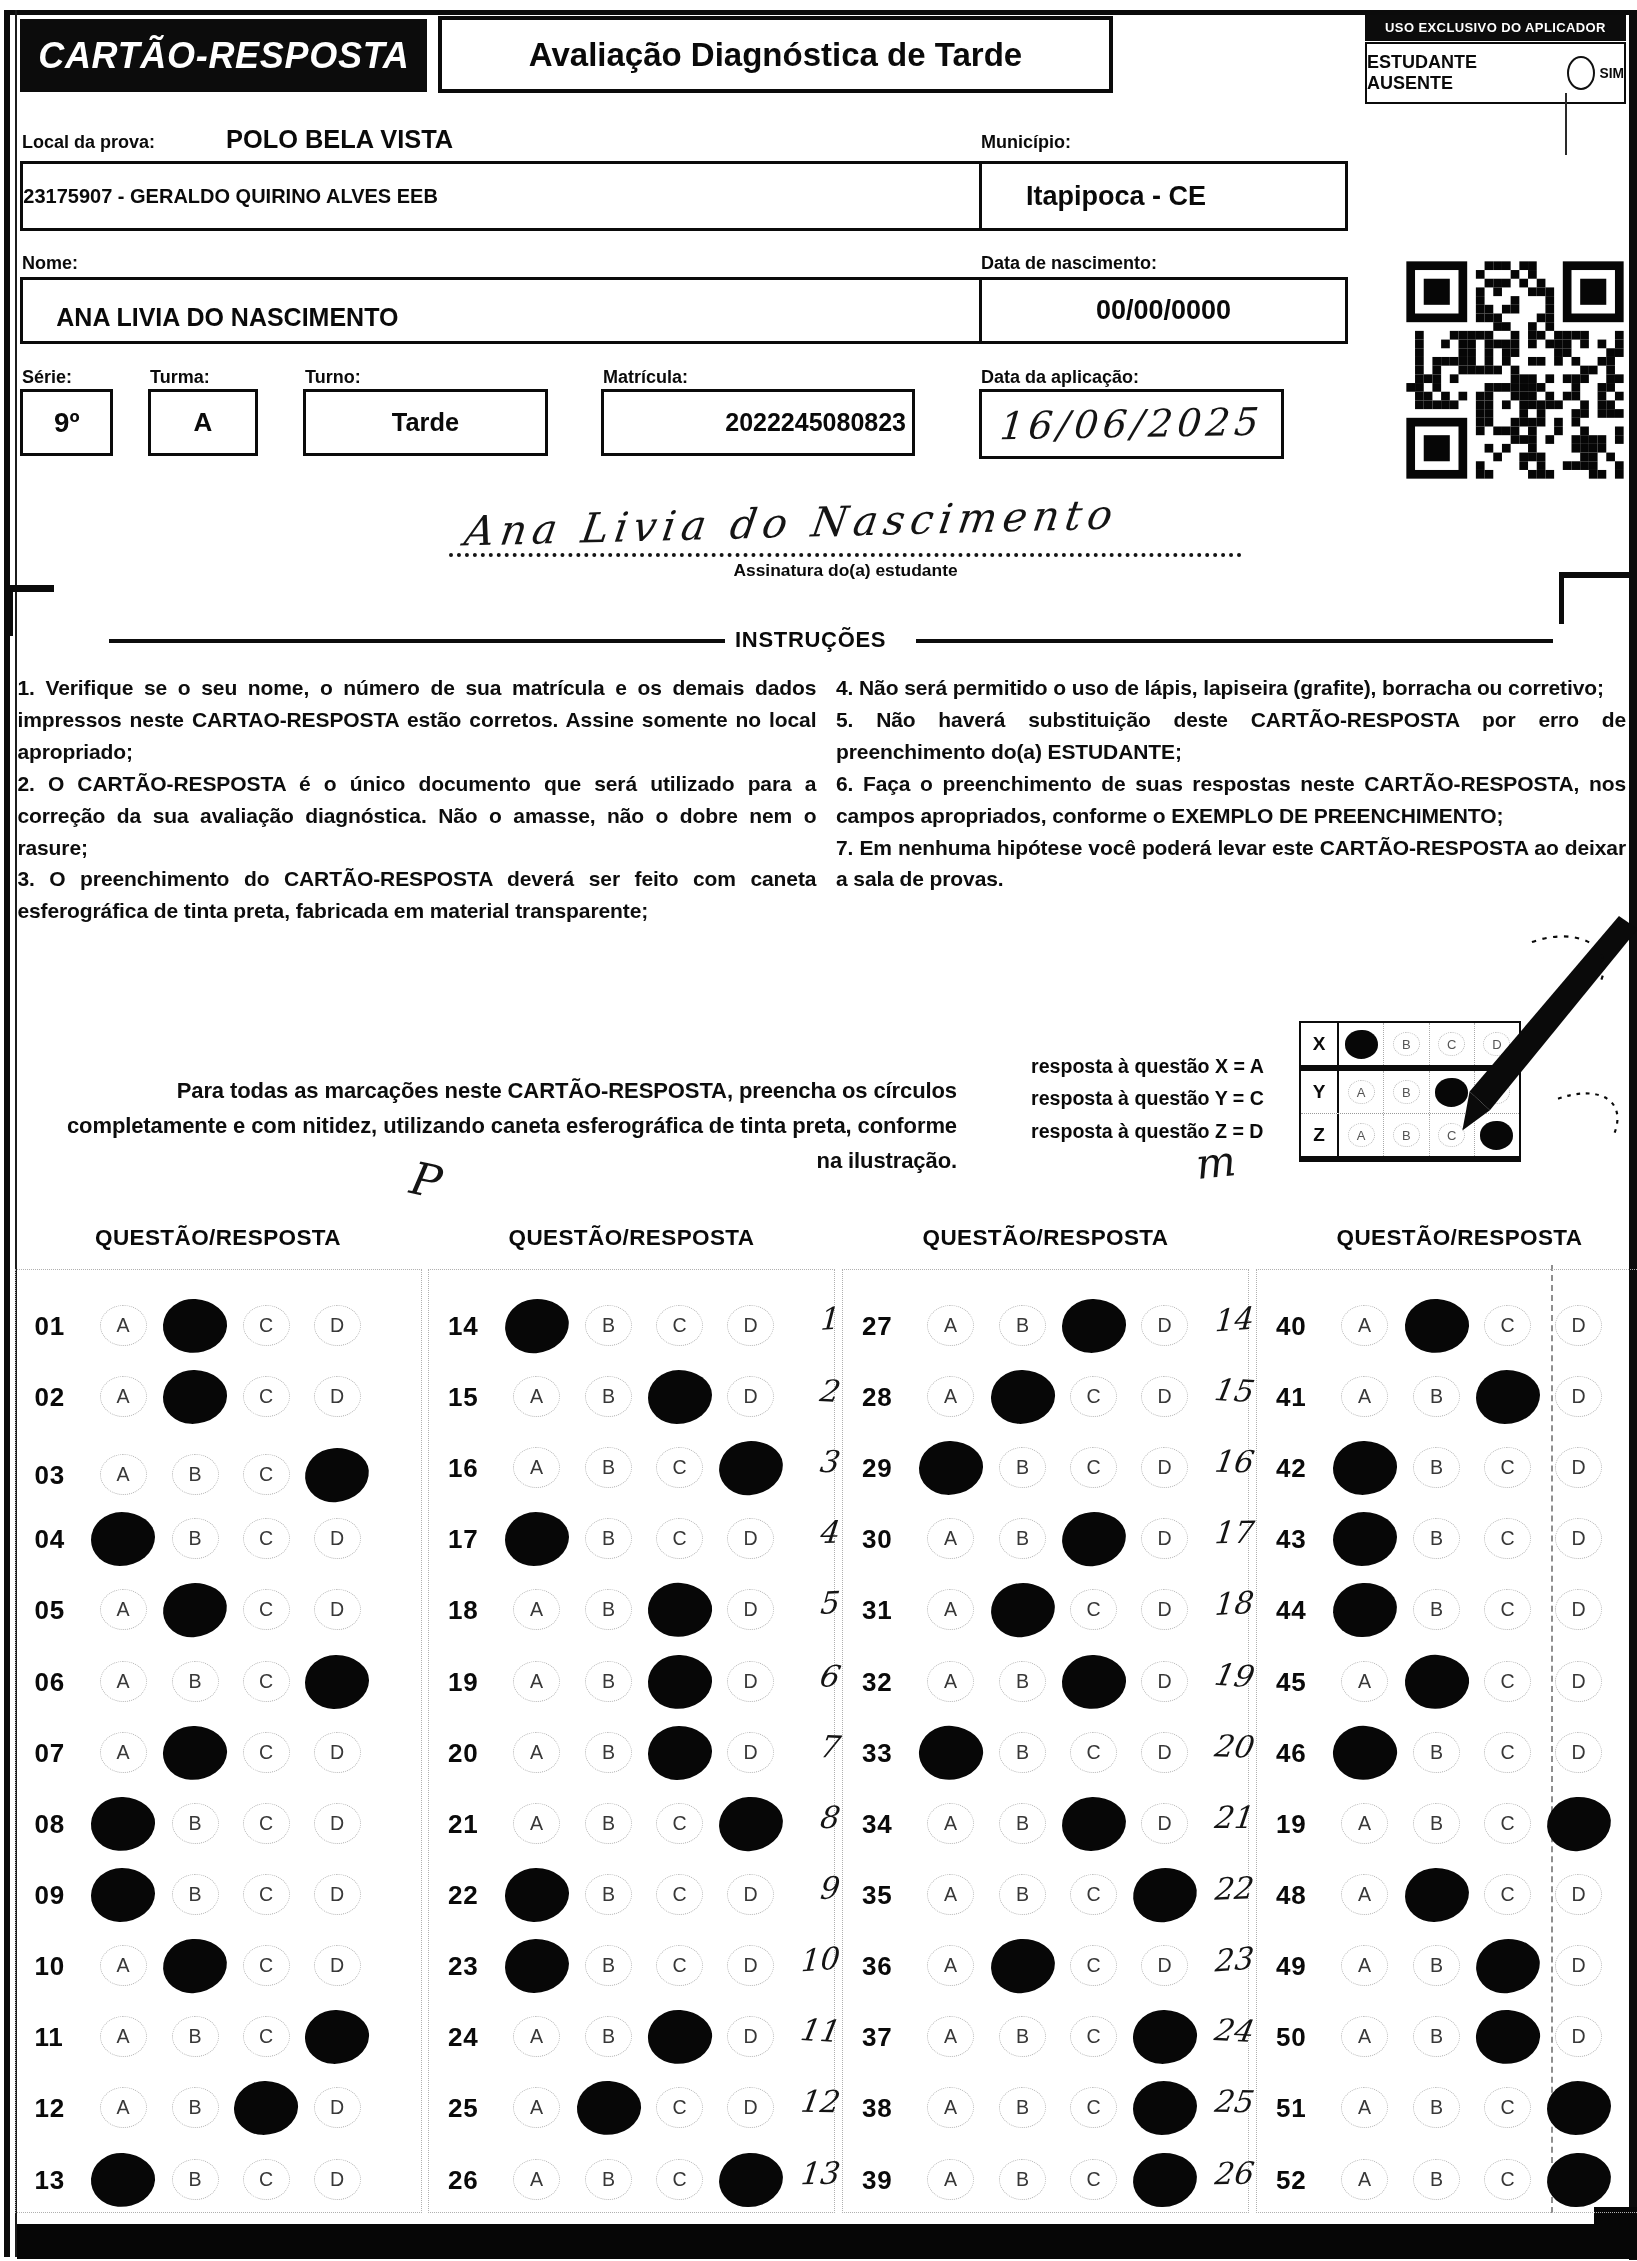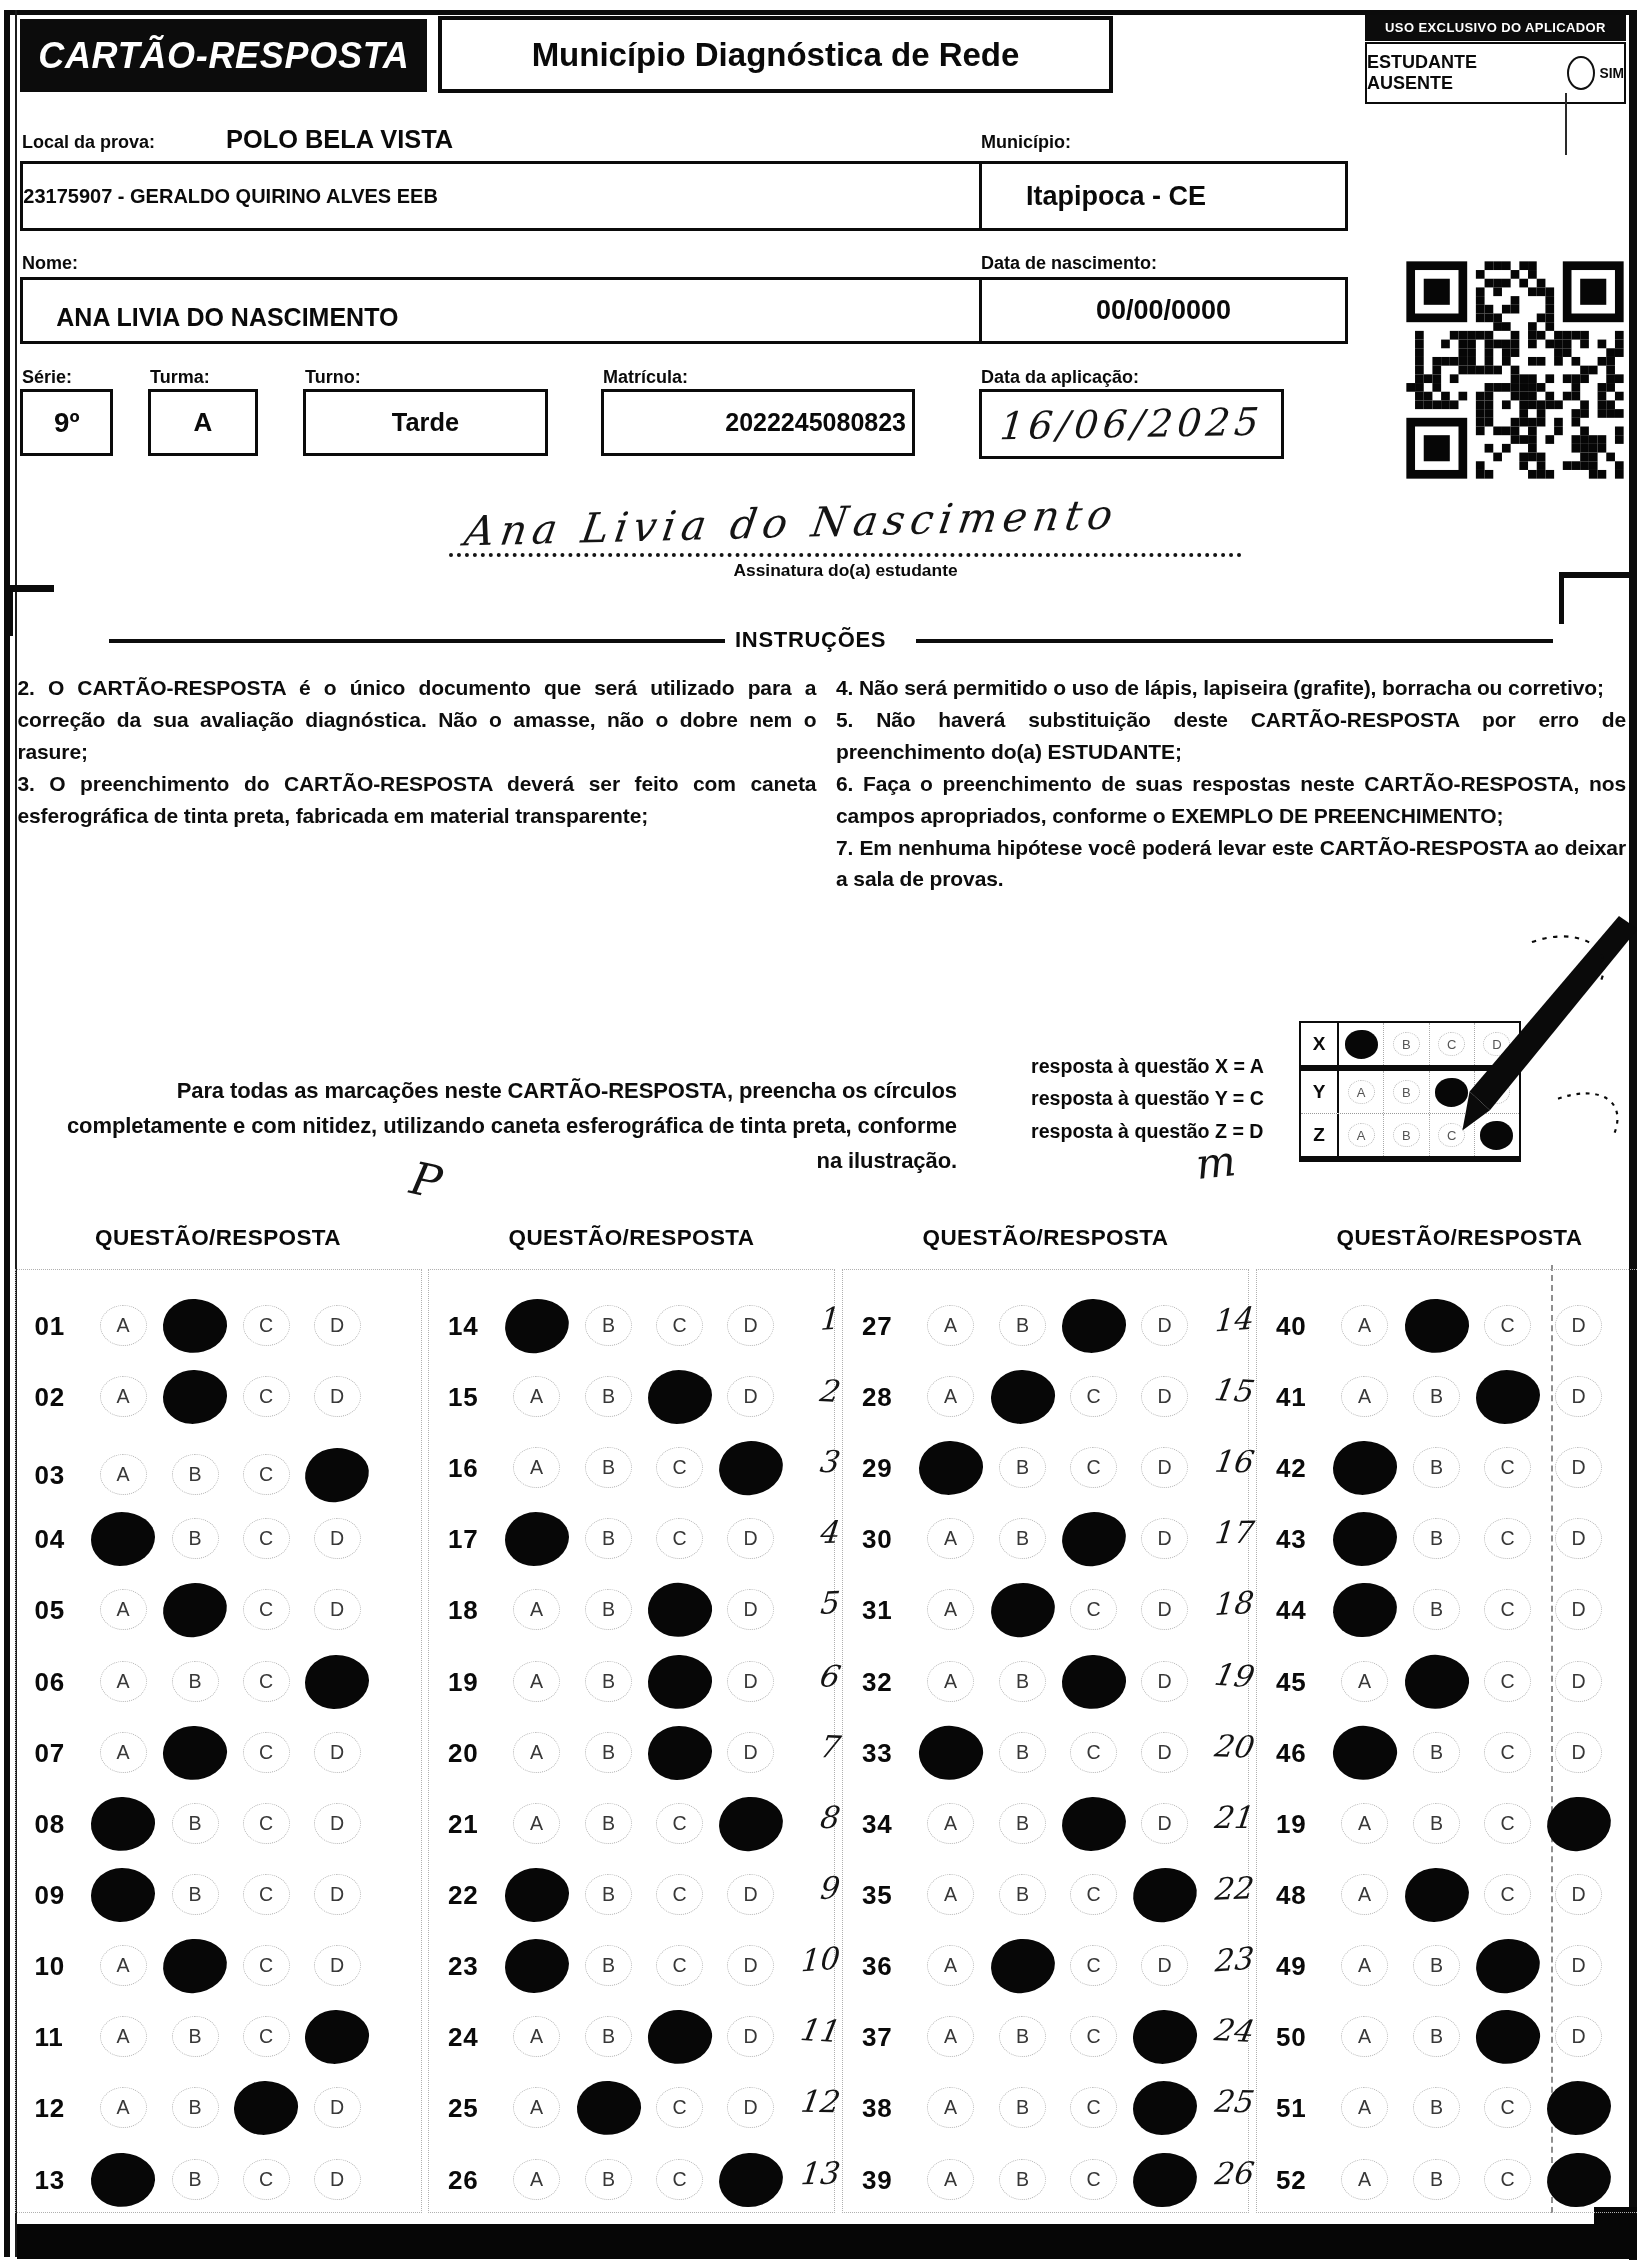--- a/index.html
+++ b/index.html
@@ -56,21 +56,21 @@
   <div class="abs" style="left:4.4px;top:10.2px;width:5.8px;height:2247px;background:#0b0b0b;"></div>
   <div class="abs" style="left:14.5px;top:10.2px;width:2.2px;height:2247px;background:#1c1c1c;"></div>
   <div class="abs" style="left:1629px;top:10.2px;width:8.7px;height:2250px;background:#0b0b0b;"></div>
   <div class="abs" style="left:17.4px;top:2224px;width:1620px;height:35px;background:#060606;"></div>
   <div class="abs" style="left:1594px;top:2207px;width:44px;height:52px;background:#060606;"></div>
 
   <div class="blackpanel it" style="left:20.3px;top:19px;width:407px;height:73px;">
     <span class="b" style="font-size:36px;letter-spacing:0.7px;">CARTÃO-RESPOSTA</span>
   </div>
   <div class="box" style="left:438px;top:16px;width:675px;height:77px;border-width:4.4px;justify-content:center;">
-    <span class="b" style="font-size:33px;">Município Diagnóstica de Rede</span>
+    <span class="b" style="font-size:33px;">Avaliação Diagnóstica de Tarde</span>
   </div>
   <div class="abs" style="left:1365px;top:14.5px;width:287px;height:91px;">
     <div class="blackpanel" style="left:0;top:0;width:261px;height:26px;">
       <span class="b" style="font-size:13px;letter-spacing:0.4px;">USO EXCLUSIVO DO APLICADOR</span>
     </div>
     <div class="abs" style="left:0;top:27.6px;width:261px;height:62px;border:2.9px solid #0b0b0b;box-sizing:border-box;display:flex;align-items:center;justify-content:center;gap:4.4px;background:#fff;">
       <span class="b" style="font-size:18px;">ESTUDANTE AUSENTE</span>
       <span style="width:25px;height:30.5px;border:2.2px solid #111;border-radius:50%;display:inline-block;"></span>
       <span class="b" style="font-size:13.8px;">SIM</span>
     </div>
@@ -359,20 +359,21 @@
   <div class="abs" style="left:5.8px;top:585px;width:48px;height:7.3px;background:#0b0b0b;"></div>
   <div class="abs" style="left:5.8px;top:585px;width:7.3px;height:51px;background:#0b0b0b;"></div>
   <div class="abs" style="left:1559px;top:572px;width:73px;height:5.8px;background:#0b0b0b;"></div>
   <div class="abs" style="left:1559px;top:572px;width:5.1px;height:52px;background:#0b0b0b;"></div>
 
   <div class="rule" style="left:109px;top:639px;width:616px;height:4.4px;"></div>
   <span class="abs b" style="left:735px;top:627px;font-size:22px;letter-spacing:0.7px;">INSTRUÇÕES</span>
   <div class="rule" style="left:916px;top:639px;width:637px;height:4.4px;"></div>
 
   <div class="instr" style="left:17.4px;top:672px;width:799px;">
+    <p>1. Verifique se o seu nome, o número de sua matrícula e os demais dados impressos neste CARTAO-RESPOSTA estão corretos. Assine somente no local apropriado;</p>
     <p>2. O CARTÃO-RESPOSTA é o único documento que será utilizado para a correção da sua avaliação diagnóstica. Não o amasse, não o dobre nem o rasure;</p>
     <p>3. O preenchimento do CARTÃO-RESPOSTA deverá ser feito com caneta esferográfica de tinta preta, fabricada em material transparente;</p>
   </div>
   <div class="instr" style="left:836px;top:672px;width:790px;">
     <p>4. Não será permitido o uso de lápis, lapiseira (grafite), borracha ou corretivo;</p>
     <p>5. Não haverá substituição deste CARTÃO-RESPOSTA por erro de preenchimento do(a) ESTUDANTE;</p>
     <p>6. Faça o preenchimento de suas respostas neste CARTÃO-RESPOSTA, nos campos apropriados, conforme o EXEMPLO DE PREENCHIMENTO;</p>
     <p>7. Em nenhuma hipótese você poderá levar este CARTÃO-RESPOSTA ao deixar a sala de provas.</p>
   </div>
 

